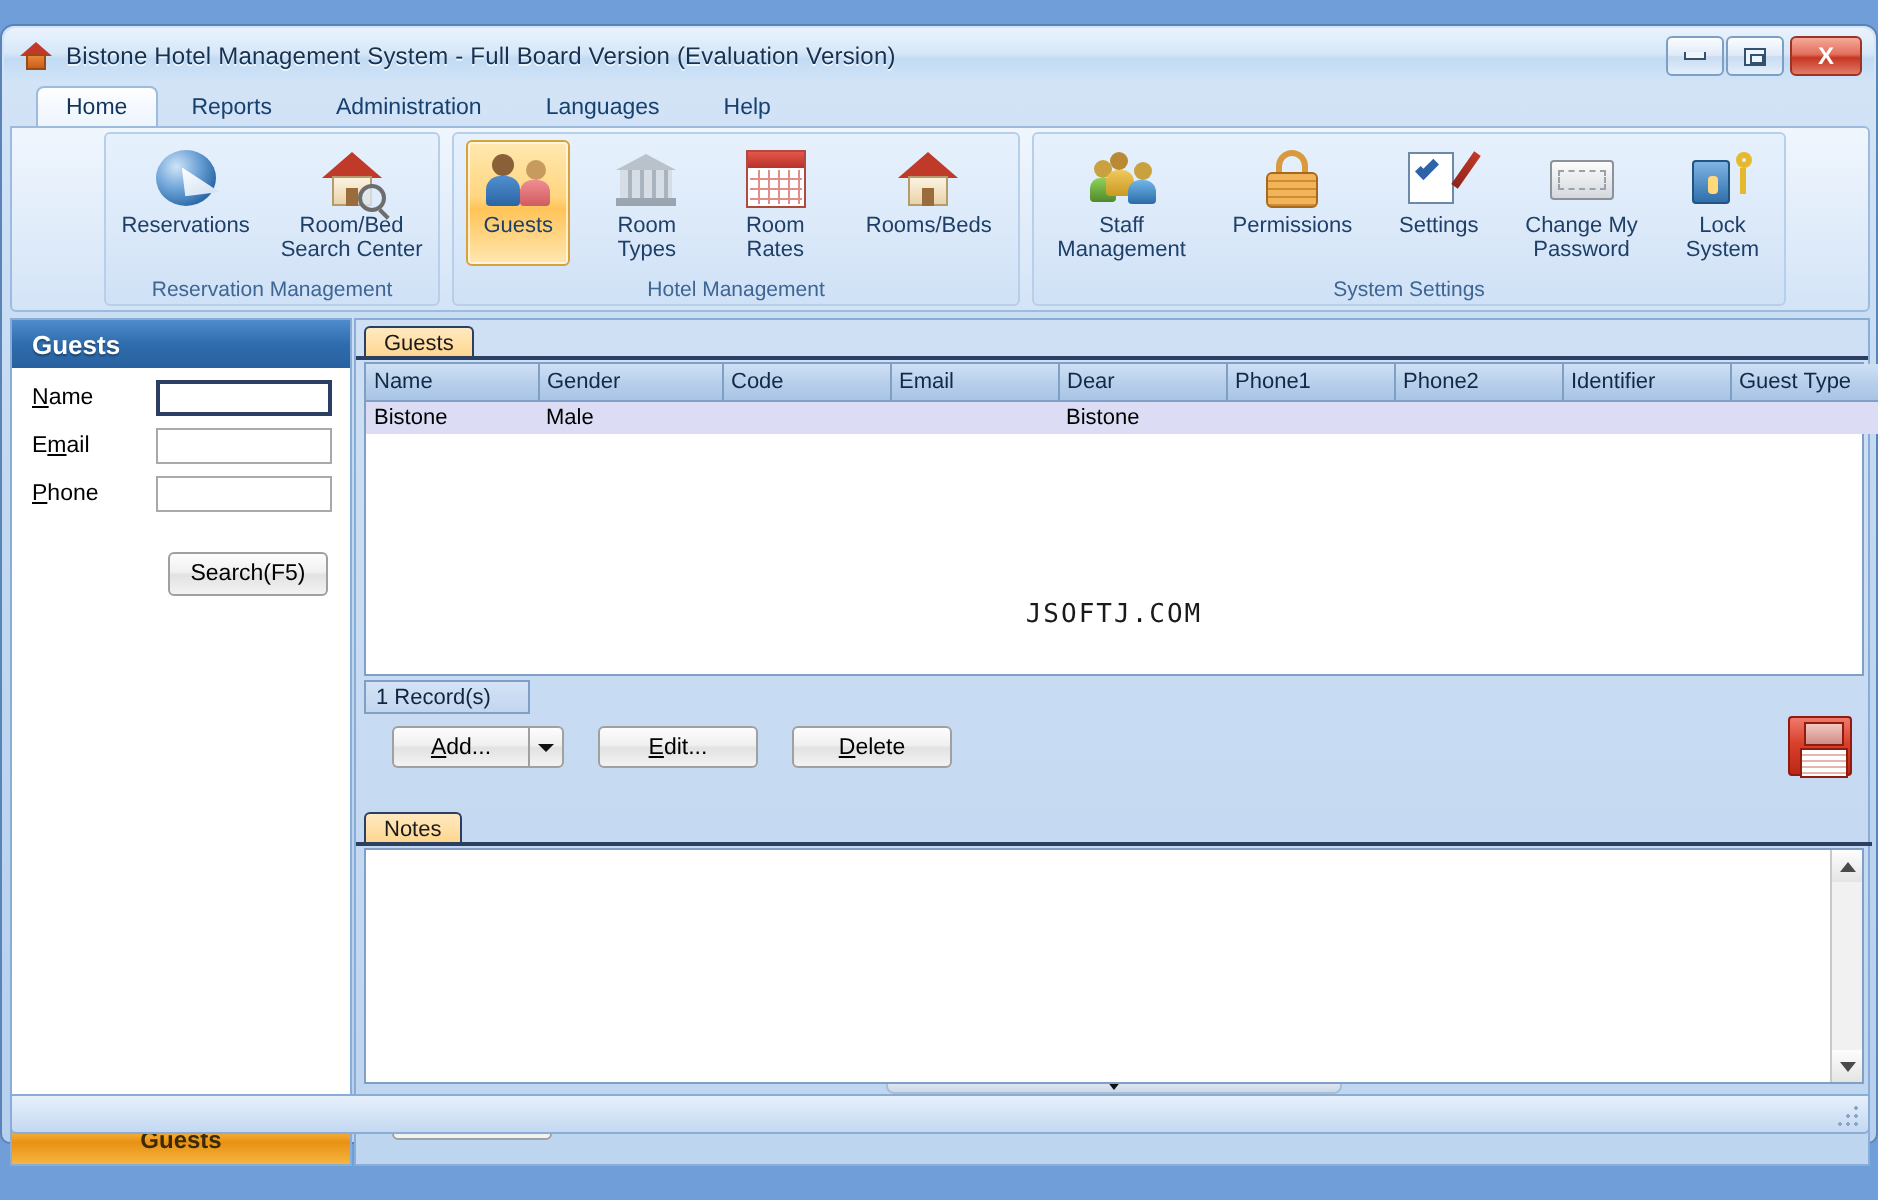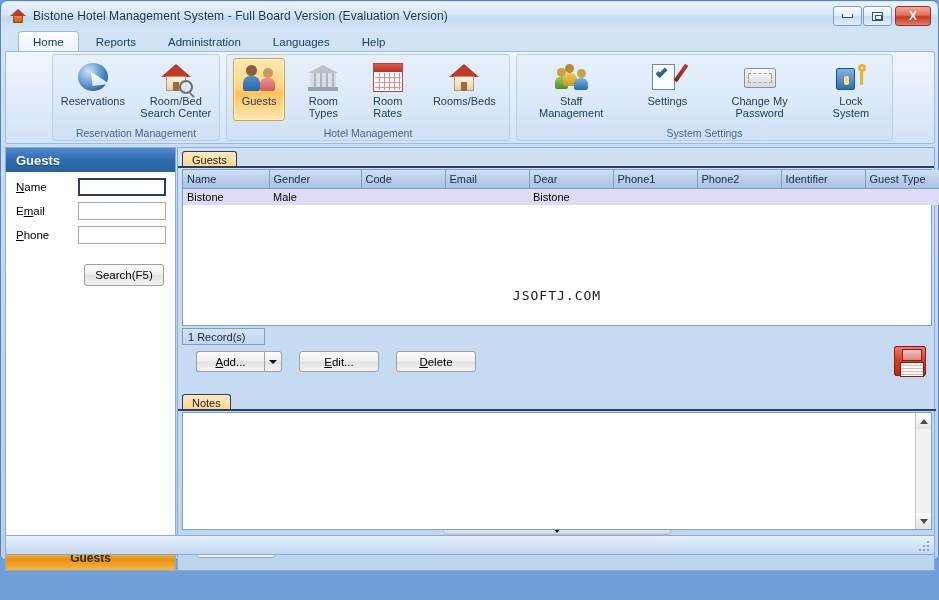--- a/index.html
+++ b/index.html
@@ -7,21 +7,21 @@
     margin: 0; padding: 0;
     width: 939px; height: 600px;
     overflow: hidden;
     font-family: "Liberation Sans", sans-serif;
     font-size: 11px;
     background: #6f9ed8;
   }
 
   
   #window {
-    position: absolute; left: 0; top: 0;
+    position: absolute; left: 0; top: 12px;
     width: 939px; height: 560px;
     background: linear-gradient(180deg,#d5e5f7 0%, #c3d9f2 40%, #b6d0ee 100%);
     border: 1px solid #5a84b8;
     border-radius: 7px 7px 5px 5px;
     padding: 16px;
   }
 
   
   #titlebar {
     position: absolute; left: 1px; top: 1px;
@@ -451,20 +451,29 @@
               <div class="p" style="left:8px;top:10px;width:14px;height:13px;border-radius:6px 6px 2px 2px;background:linear-gradient(180deg,#f0c85c,#c99a22);"></div>
               <div class="p" style="right:1px;top:6px;width:9px;height:9px;background:#c9a13f;"></div>
               <div class="p" style="right:-1px;top:15px;width:14px;height:12px;border-radius:6px 6px 2px 2px;background:linear-gradient(180deg,#6fb6e8,#2b6ca8);"></div>
             </div>
           </div>
           <div class="rlabel">Staff
 Management</div>
         </div>
         <div class="rbtn">
           <div class="ricon">
+            <div class="ic-lock">
+                <div class="sh"></div>
+                <div class="bdy"></div>
+              </div>
+          </div>
+          <div class="rlabel">Permissions</div>
+        </div>
+        <div class="rbtn">
+          <div class="ricon">
             <div class="ic-settings">
                 <div class="pg"></div>
                 <div class="ck"></div>
                 <div class="pen"></div>
               </div>
           </div>
           <div class="rlabel">Settings</div>
         </div>
         <div class="rbtn">
           <div class="ricon">

